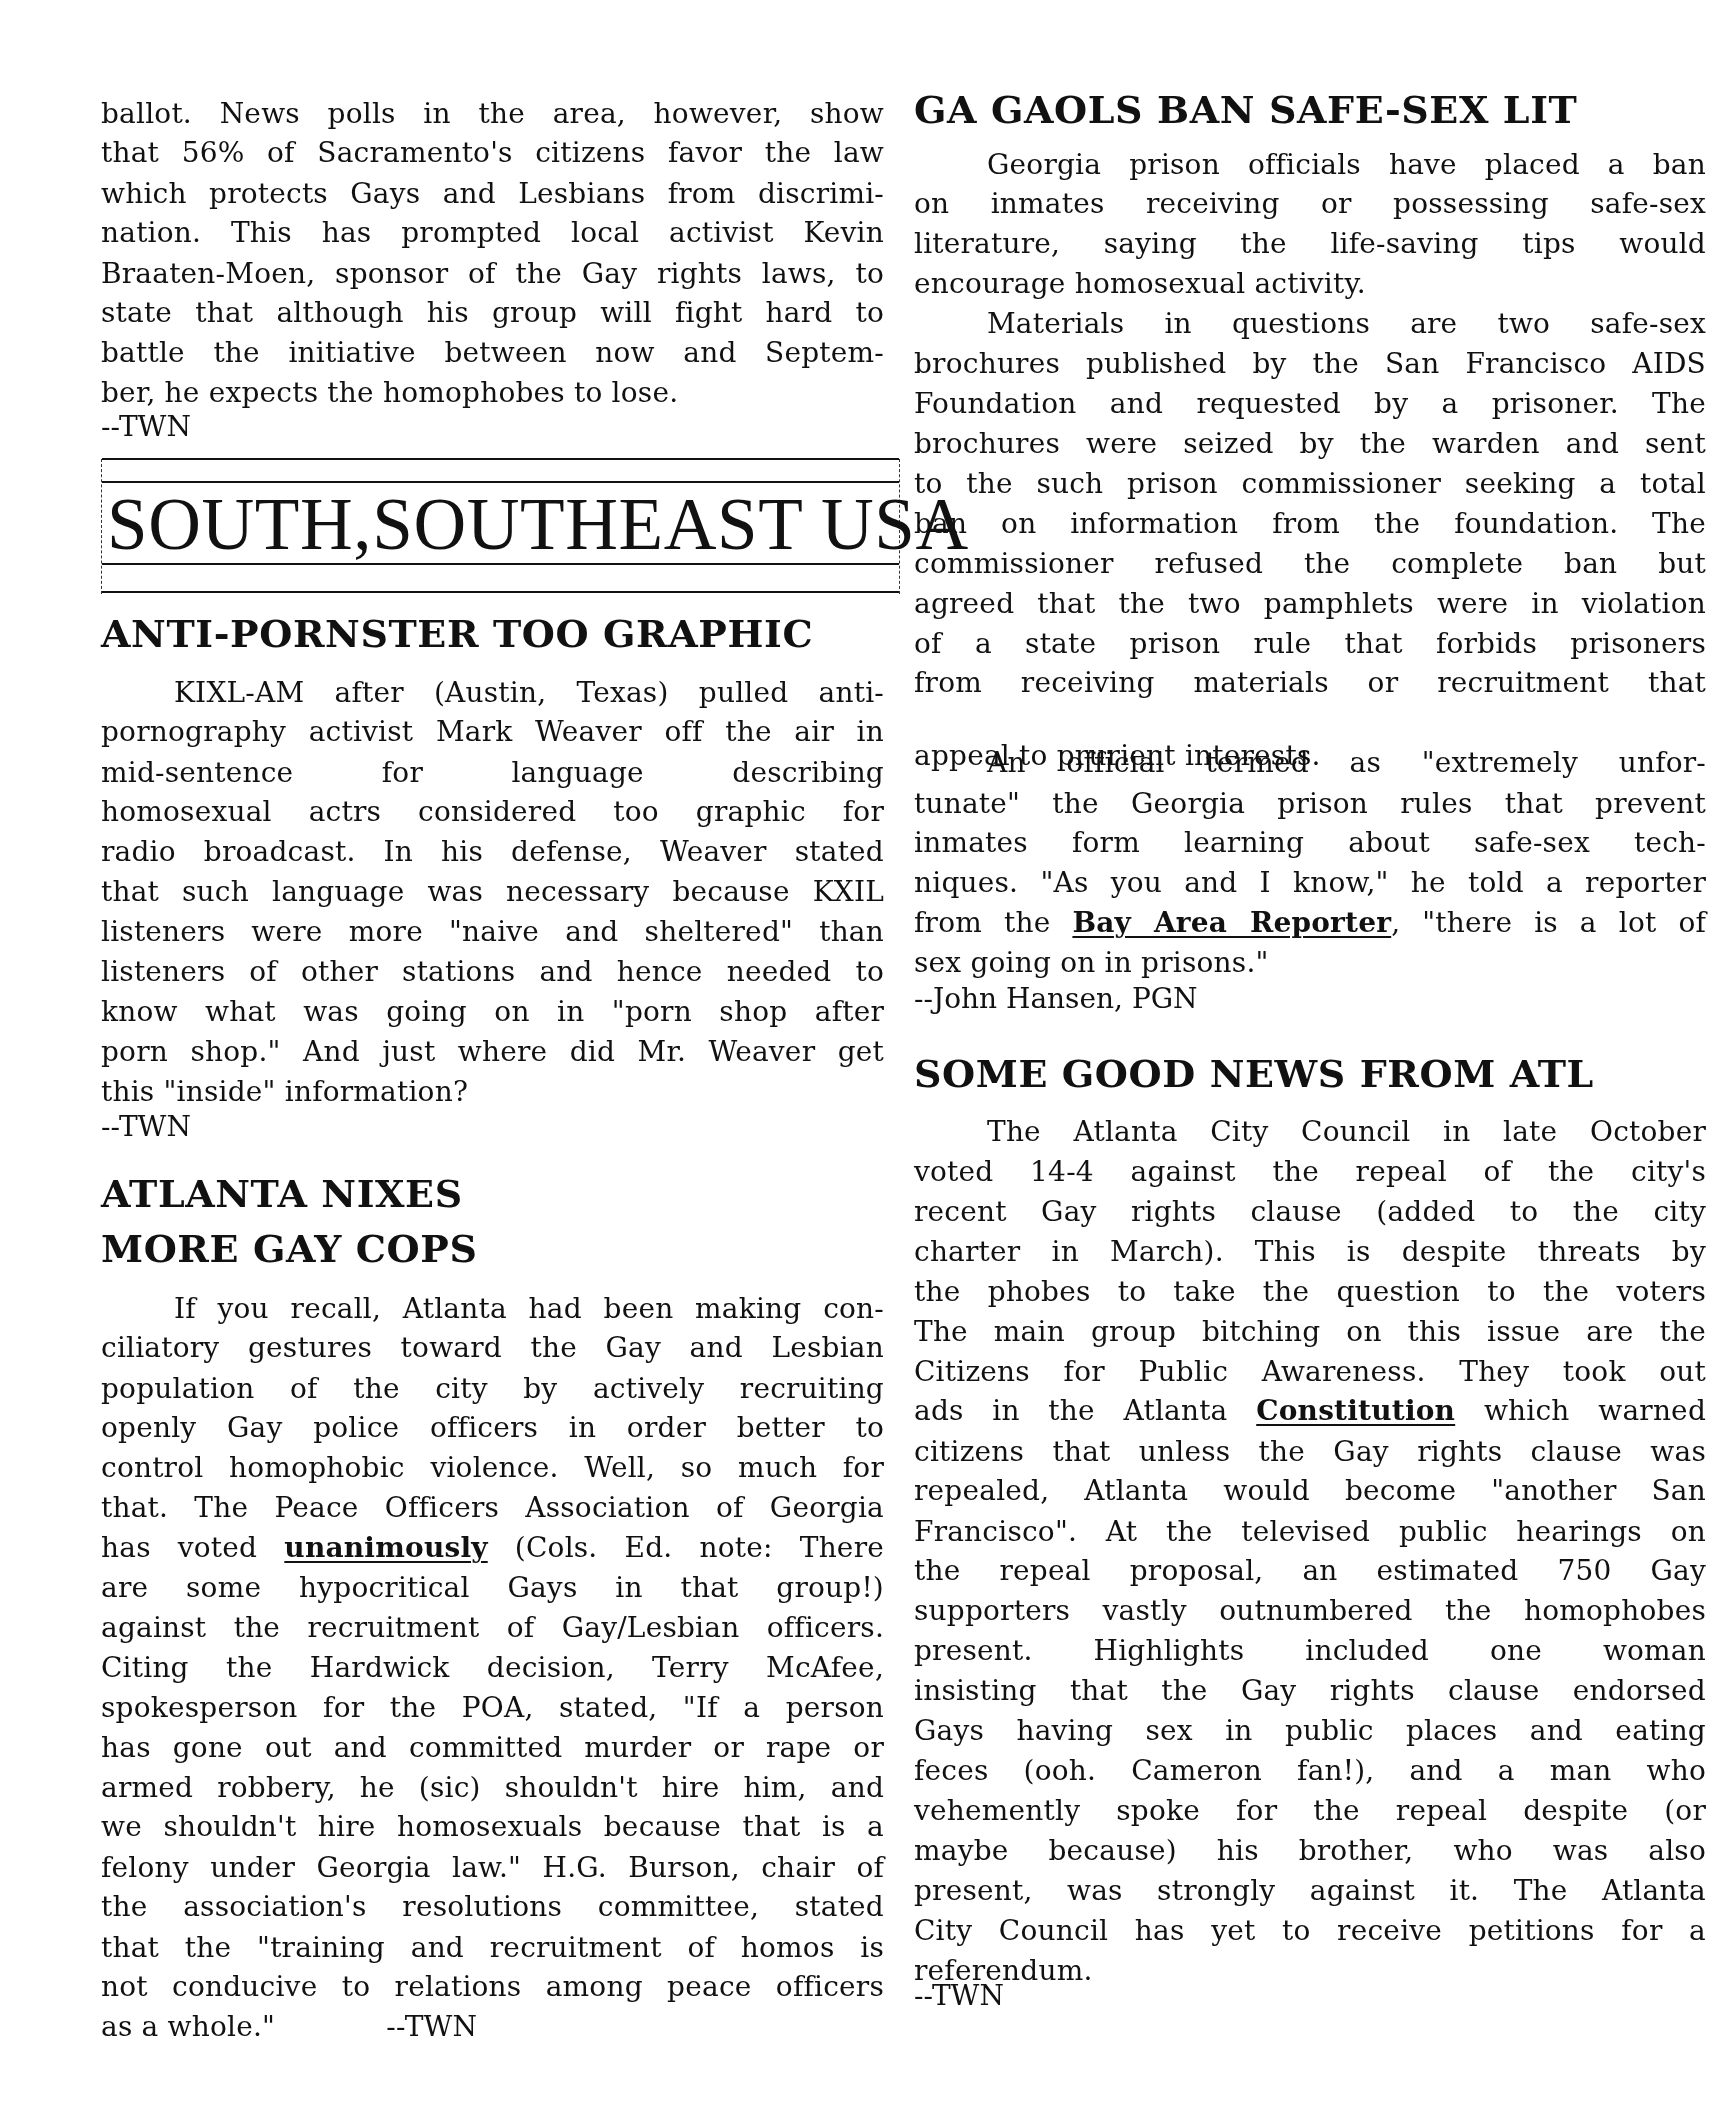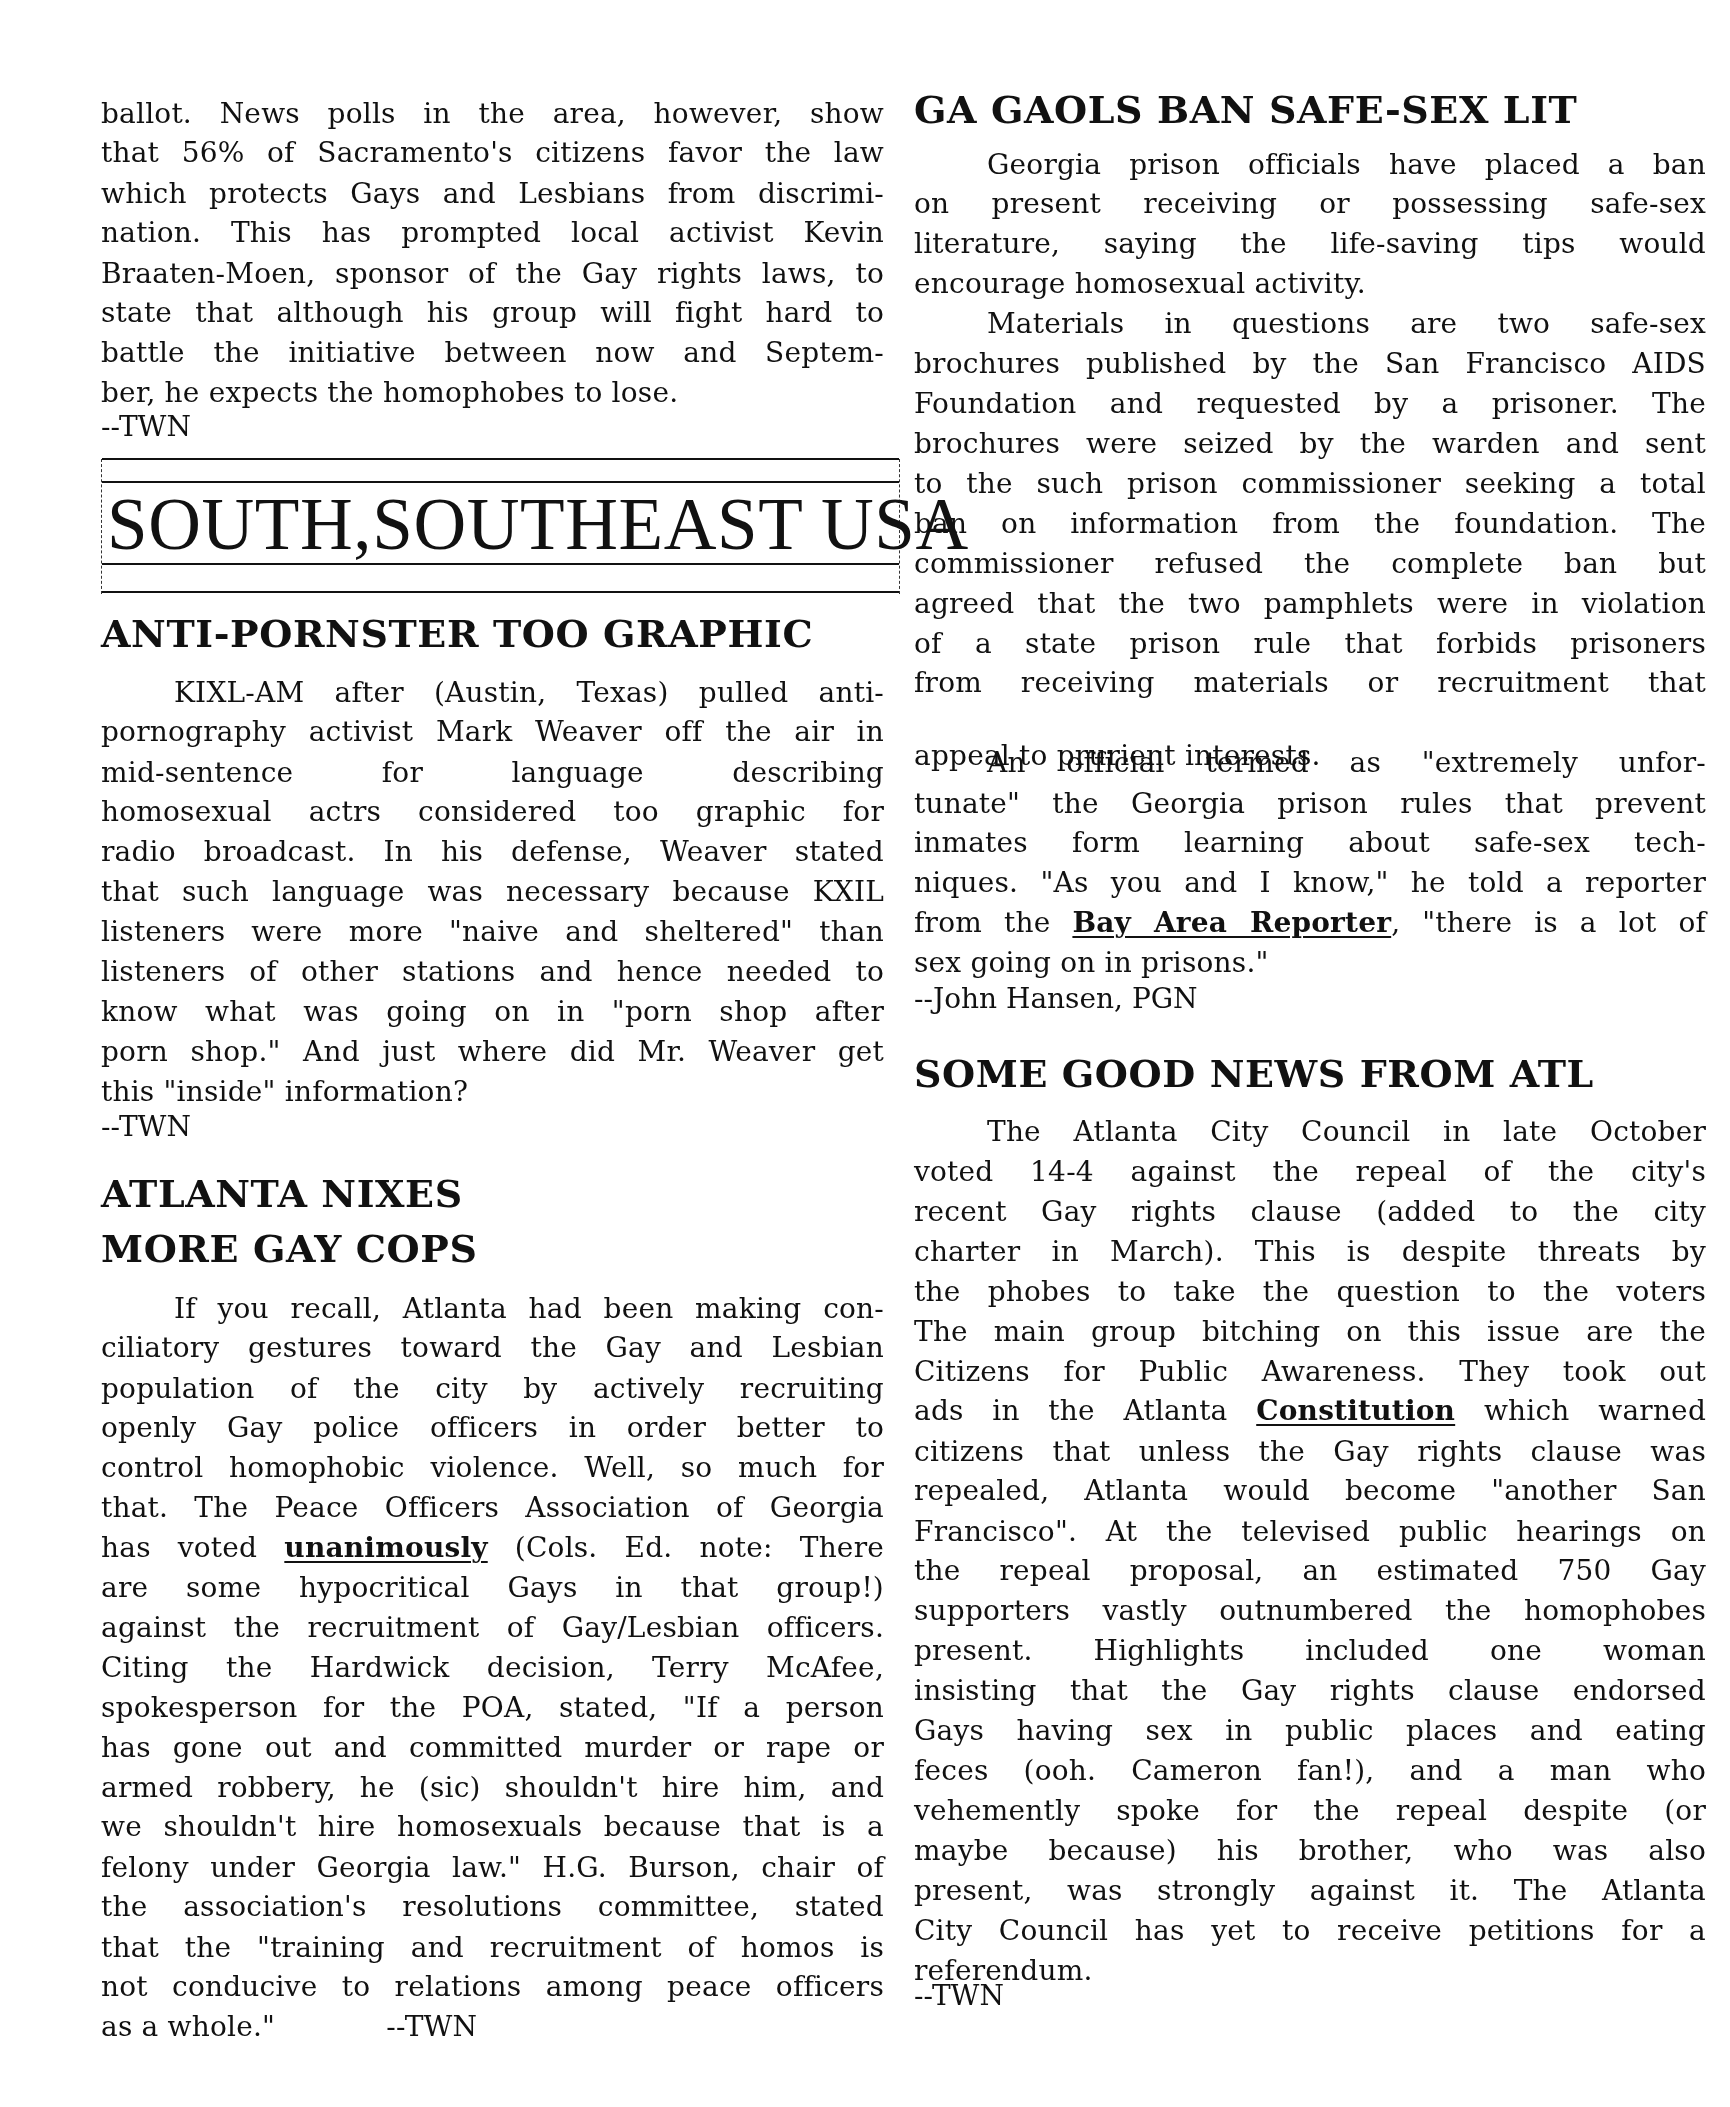--- a/index.html
+++ b/index.html
@@ -167,21 +167,21 @@
       <span>--TWN</span>
     </div>
   </div>
 </div>
 
 <div class="col col-right">
 
   <div>
     <div class="headline" style="top:85px">GA GAOLS BAN SAFE-SEX LIT</div>
     <div class="line just indent" style="top:144px">Georgia prison officials have placed a ban</div>
-    <div class="line just" style="top:183px">on present receiving or possessing safe-sex</div>
+    <div class="line just" style="top:183px">on inmates receiving or possessing safe-sex</div>
     <div class="line just" style="top:223px">literature, saying the life-saving tips would</div>
     <div class="line" style="top:263px">encourage homosexual activity.</div>
     <div class="line just indent" style="top:303px">Materials in questions are two safe-sex</div>
     <div class="line just" style="top:343px">brochures published by the San Francisco AIDS</div>
     <div class="line just" style="top:383px">Foundation and requested by a prisoner.  The</div>
     <div class="line just" style="top:423px">brochures were seized by the warden and sent</div>
     <div class="line just" style="top:463px">to the such prison commissioner seeking a total</div>
     <div class="line just" style="top:503px">ban on information from the foundation. The</div>
     <div class="line just" style="top:543px">commissioner refused the complete ban but</div>
     <div class="line just" style="top:583px">agreed that the two pamphlets were in violation</div>

